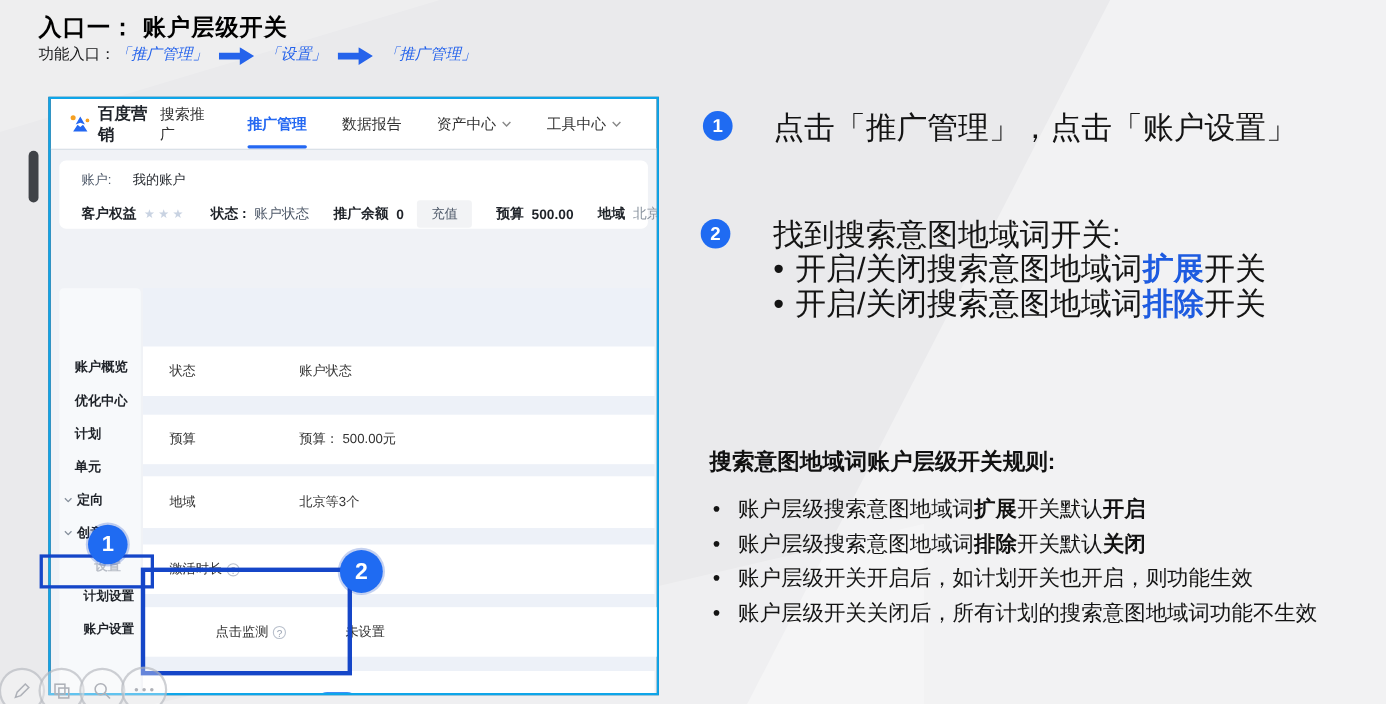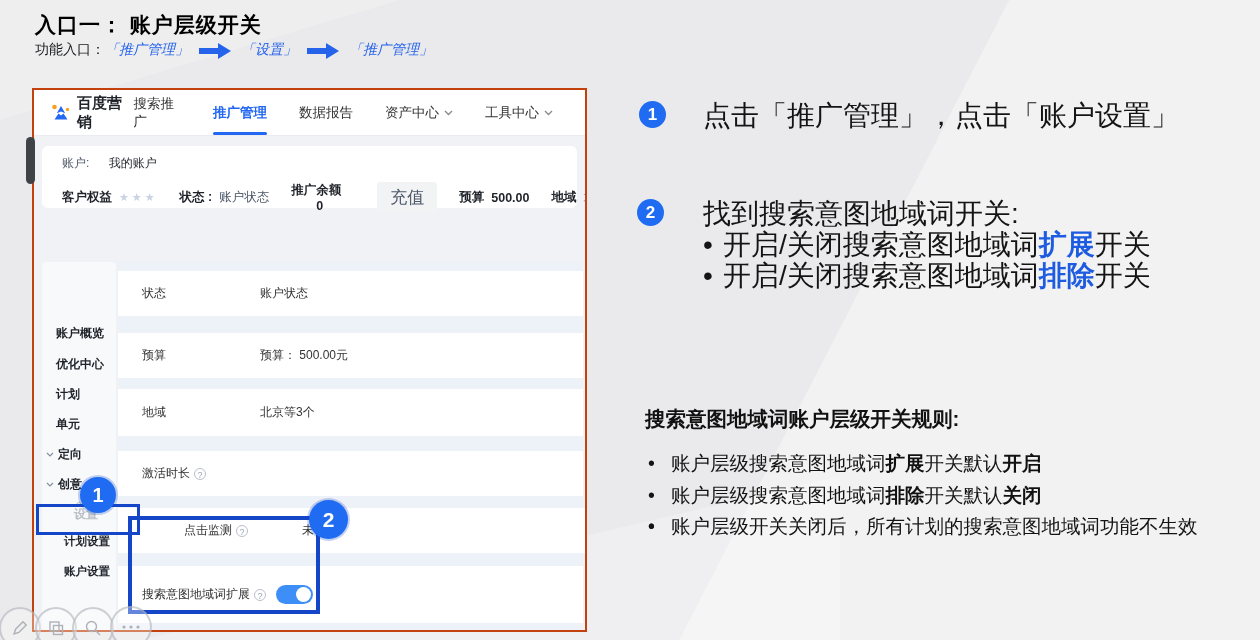--- a/index.html
+++ b/index.html
@@ -14,22 +14,22 @@
          clip-path:polygon(0 0,100% 0,0 100%);}
 
   
   .hd-title{position:absolute;left:35px;top:11px;font-size:21px;font-weight:bold;color:#000000;letter-spacing:1px;}
   .hd-sub{position:absolute;left:35px;top:41px;font-size:14px;color:#17181a;display:flex;align-items:flex-end;}
   .hd-sub .lbl{color:#17181a;}
   .hd-sub .seg{color:#2563eb;font-style:italic;}
   .hd-arrow{margin:0 10px;display:inline-block;line-height:0;}
 
   
-  .card{position:absolute;left:32px;top:88px;width:555px;height:544px;background:#0c4a6e;
-        border:2px solid #c2410c;box-sizing:border-box;overflow:hidden;}
+  .card{position:absolute;left:44px;top:88px;width:555px;height:544px;background:#0c4a6e;
+        border:2px solid #0ea5e9;box-sizing:border-box;overflow:hidden;}
   .navbar{position:absolute;left:0;top:0;width:551px;height:46px;background:#fff;
           border-bottom:1px solid #e9ecf1;display:flex;align-items:center;box-sizing:border-box;padding-left:16px;}
   .brand{display:flex;align-items:center;}
   .brand .bname{font-size:15px;font-weight:bold;color:#1f2329;margin-left:5px;}
   .brand .bprod{font-size:13.5px;color:#333;margin-left:6px;}
   .tabs{display:flex;align-items:center;height:100%;margin-left:34px;}
   .tab{position:relative;height:100%;display:flex;align-items:center;font-size:13.5px;color:#333;
        margin-right:32px;cursor:pointer;white-space:nowrap;}
   .tab.active{color:#2468f2;font-weight:bold;}
   .tab.active .u{position:absolute;left:50%;transform:translateX(-50%);bottom:0;width:54px;height:3px;
@@ -41,34 +41,34 @@
         box-sizing:border-box;padding:9px 0 0 20px;}
   .acct .l1{font-size:12px;color:#4e5969;}
   .acct .l1 b{color:#1f2329;font-weight:normal;margin-left:16px;}
   .acct .l2{margin-top:10px;display:flex;align-items:center;font-size:12.5px;color:#1f2329;white-space:nowrap;}
   .acct .l2 .blk{display:flex;align-items:center;margin-right:22px;}
   .acct .k{font-weight:bold;color:#1f2329;margin-right:7px;}
   .acct .stars{color:#c9d3e2;font-size:11px;letter-spacing:3px;}
   .acct .muted{color:#4e5969;}
   .acct .gray{color:#86909c;}
   .acct .strong{font-weight:bold;}
-  .btn-recharge{background:#f2f3f5;border:none;border-radius:3px;color:#4e5969;font-size:17px;
+  .btn-recharge{background:#f2f3f5;border:none;border-radius:3px;color:#4e5969;font-size:12px;
         padding:4px 13px;margin-right:22px;cursor:pointer;font-family:inherit;}
 
   .handle{position:absolute;left:-5px;top:48px;width:10px;height:46px;background:#3f4247;border-radius:5px;}
 
   .sidebar{position:absolute;left:8px;top:126px;width:74px;height:368px;background:#f7f9fb;border-radius:4px;}
   .side-item{position:absolute;left:0;width:74px;height:26px;display:flex;align-items:center;
         font-size:12px;color:#1f2329;font-weight:bold;cursor:pointer;box-sizing:border-box;padding-left:14px;}
   .side-item .chev{margin-right:4px;margin-left:-10px;line-height:0;}
   .side-item.muted{color:#b9bec7;}
   .side-item.indent{padding-left:22px;font-size:11.5px;}
 
   .content{position:absolute;left:84px;top:126px;width:465px;height:368px;background:#edf1f8;}
-  .row{position:absolute;left:0;width:465px;background:#fff;display:flex;align-items:center;}
+  .row{position:absolute;left:0;width:465px;background:#fff;display:flex;align-items:center;margin-top:44px;}
   .row .rlab{width:118px;margin-left:24px;font-size:12px;color:#333;display:flex;align-items:center;white-space:nowrap;}
   .row .rval{font-size:12px;color:#333;white-space:nowrap;}
   .help{display:inline-block;width:12px;height:12px;border:1px solid #b9c0cc;border-radius:50%;
         color:#9aa3b2;font-size:9px;line-height:12px;text-align:center;margin-left:4px;box-sizing:border-box;cursor:pointer;}
   .toggle{width:37px;height:19px;border-radius:10px;background:#3e8ef7;position:relative;cursor:pointer;flex:none;}
   .toggle::after{content:"";position:absolute;right:2px;top:2px;width:15px;height:15px;border-radius:50%;background:#fff;}
 
   
   .ann-box{position:absolute;border:3px solid #1546c8;box-sizing:border-box;background:transparent;}
   .badge{position:absolute;border-radius:50%;background:#1f6bf2;color:#fff;font-weight:bold;
@@ -159,21 +159,21 @@
         </div>
         <div class="l2">
           <span class="blk">
             <span class="k">客户权益</span>
             <span class="stars">★★★</span>
           </span>
           <span class="blk">
             <span class="k">状态 :</span>
             <span class="muted">账户状态</span>
           </span>
-          <span class="blk" style="margin-right:29px;flex-direction:column;">
+          <span class="blk" style="margin-right:12px;">
             <span class="k">推广余额</span>
             <span class="strong">0</span>
           </span>
           <button class="btn-recharge">充值</button>
           <span class="blk">
             <span class="k">预算</span>
             <span class="strong">500.00</span>
           </span>
           <span class="blk" style="margin-right:0;">
             <span class="k">地域</span>
@@ -318,19 +318,20 @@
     <div class="rule-item">
       <span class="mk2">•</span>
       <span>账户层级搜索意图地域词</span><b>扩展</b><span>开关默认</span><b>开启</b>
     </div>
     <div class="rule-item">
       <span class="mk2">•</span>
       <span>账户层级搜索意图地域词</span><b>排除</b><span>开关默认</span><b>关闭</b>
     </div>
     <div class="rule-item">
       <span class="mk2">•</span>
+      <span>账户层级开关开启后，如计划开关也开启，则功能生效</span>
     </div>
     <div class="rule-item">
       <span class="mk2">•</span>
       <span>账户层级开关关闭后，所有计划的搜索意图地域词功能不生效</span>
     </div>
   </div>
 </div>
 
 </body></html>

